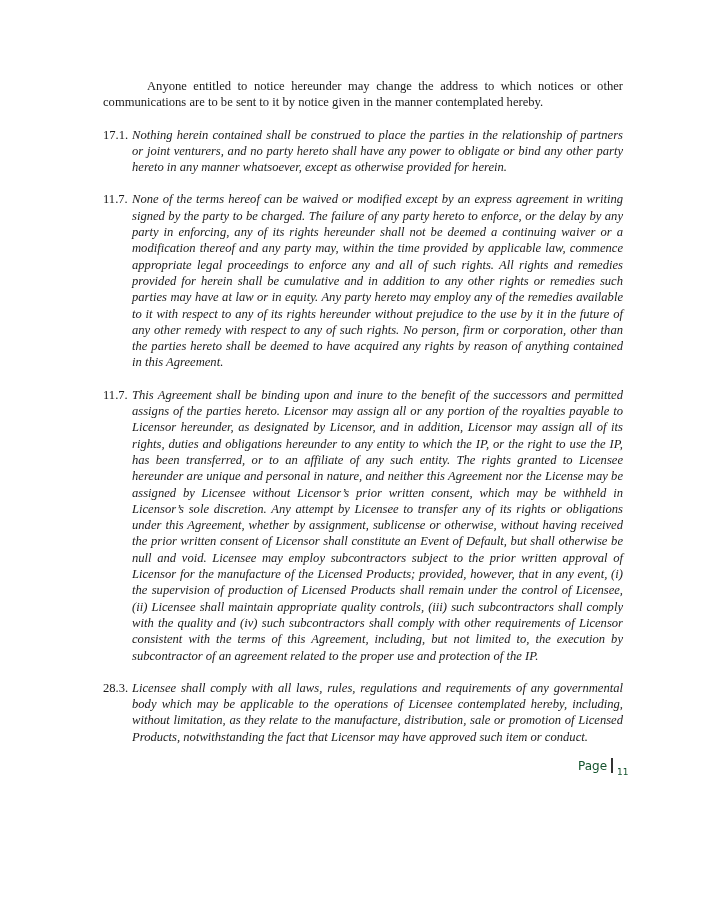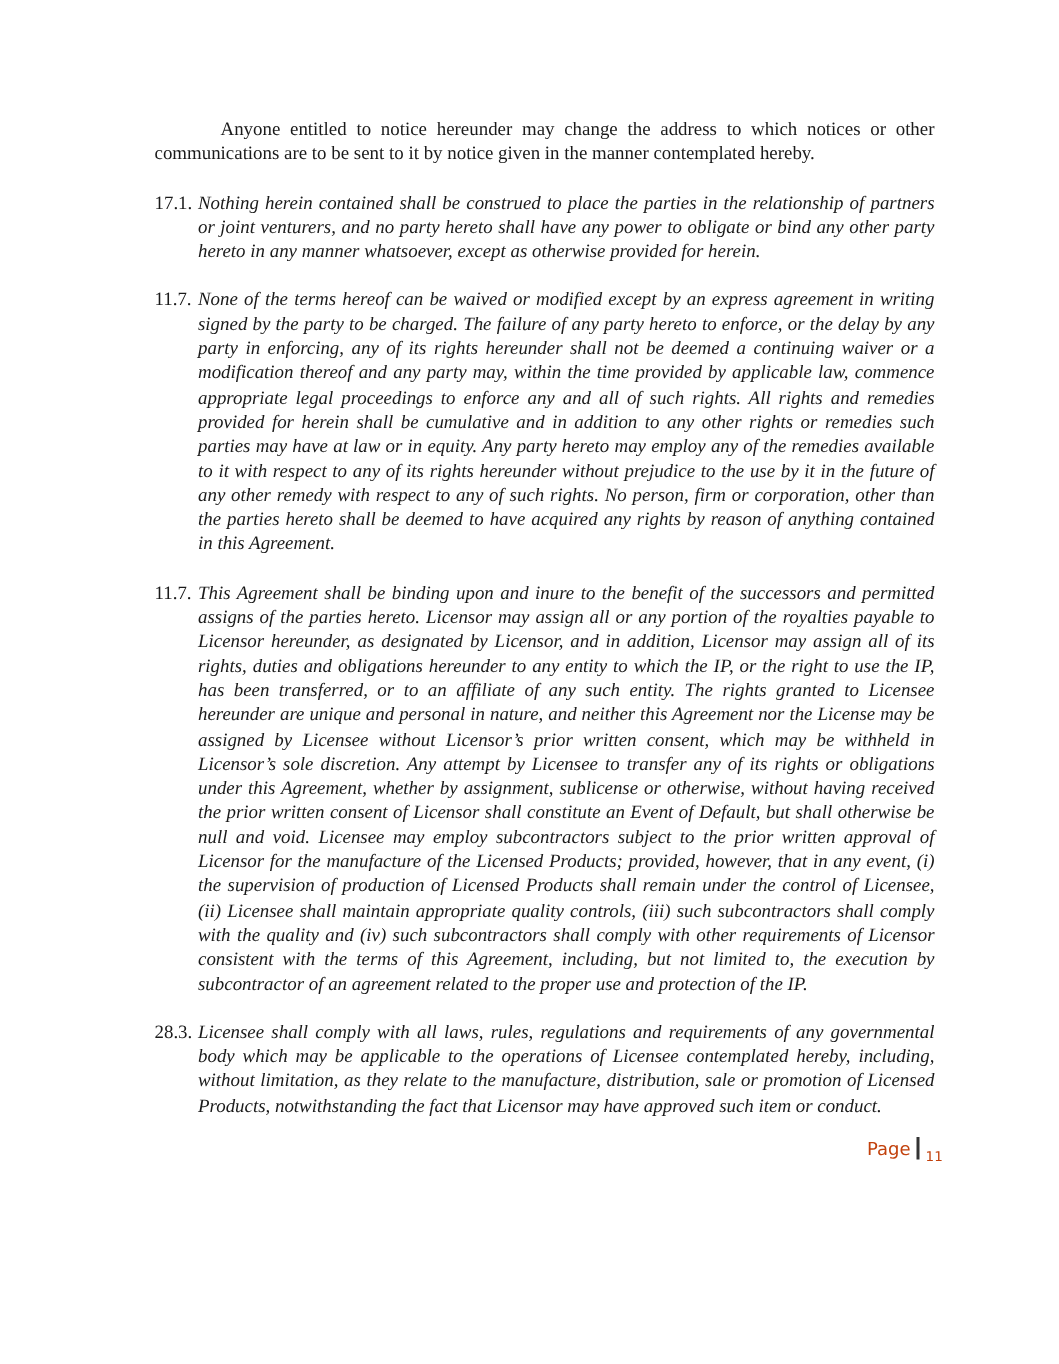--- a/index.html
+++ b/index.html
@@ -50,21 +50,21 @@
     .clause-text {
       display: block;
       font-style: italic;
     }
     .footer {
       position: absolute;
       left: 578px;
       top: 754px;
       font-family: "DejaVu Sans", sans-serif;
       font-size: 12px;
-      color: #c2410c;
+      color: #14532d;
       display: flex;
       align-items: center;
     }
     .footer .sep {
       display: inline-block;
       width: 2px;
       height: 15px;
       background: #333;
       margin: 0 4px 0 4px;
     }

